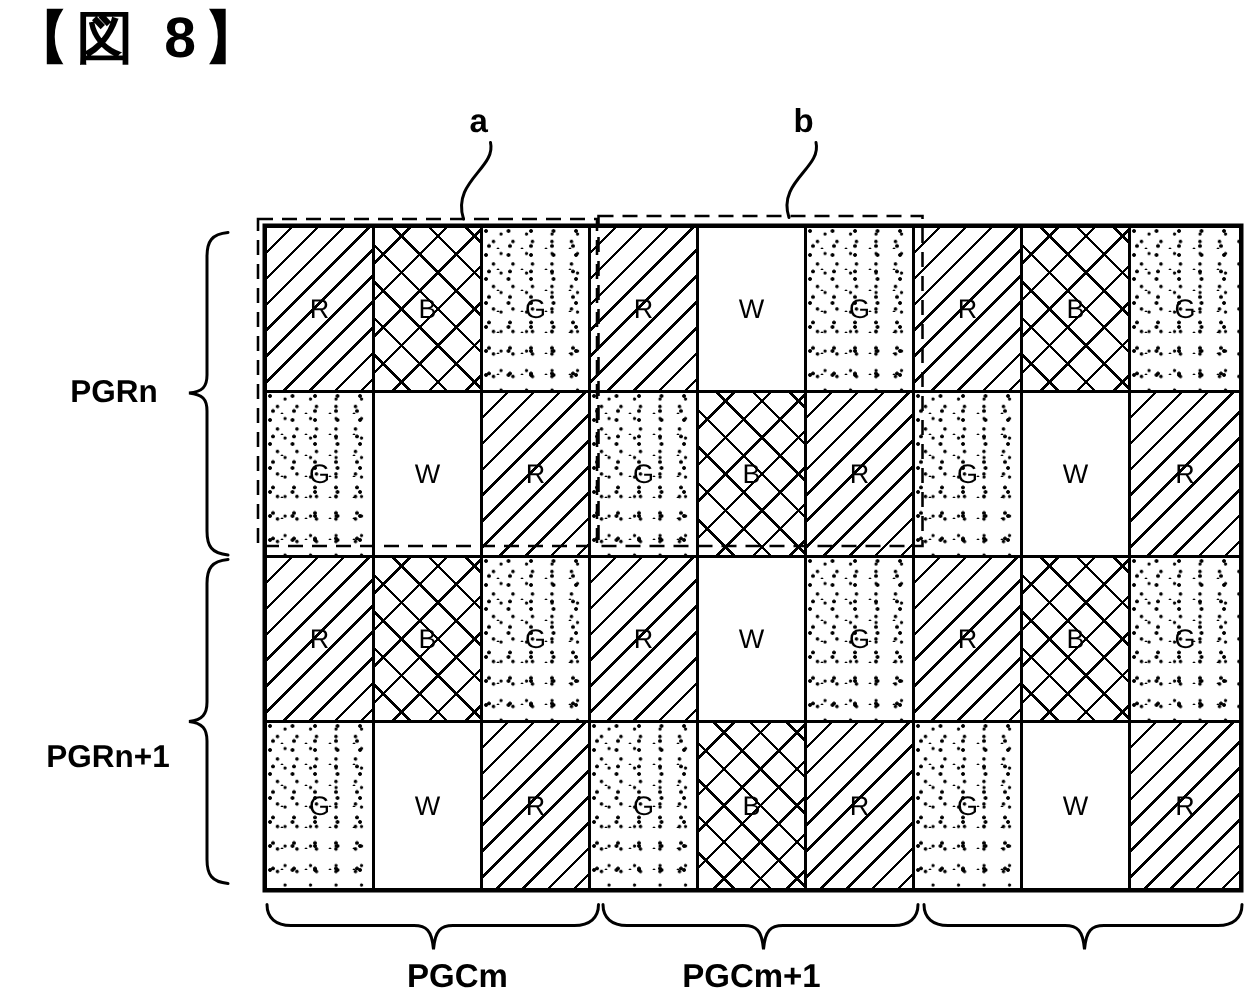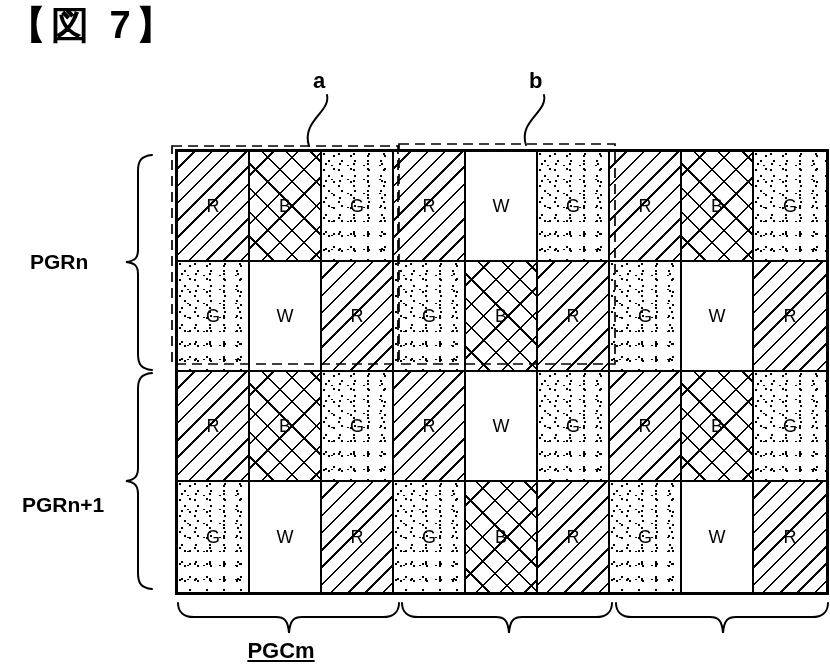--- a/index.html
+++ b/index.html
@@ -45,46 +45,47 @@
       radial-gradient(circle at 12px 4px, #000 0.8px, transparent 1.3px),
       radial-gradient(circle at 4px 12px, #000 1.0px, transparent 1.5px),
       radial-gradient(circle at 10px 14px,#000 0.7px, transparent 1.2px);
     background-size: 15px 16px, 13px 15px, 17px 13px, 14px 17px, 16px 14px;
   }
   .pat-W { background:#fff; }
   
   .ab-label { position:absolute; font-size:22px; font-weight:bold; }
   .label-a { left:313px; top:68px; }
   .label-b { left:529px; top:68px; }
-  .row-label { position:absolute; font-size:21px; font-weight:bold; text-align:left; }
+  .row-label { position:absolute; font-size:21px; font-weight:bold; text-align:center; }
   .label-pgrn  { left:30px; top:250px; width:92px; }
   .label-pgrn1 { left:22px; top:469px; width:100px;margin-top:24px; }
   .col-label { position:absolute; font-size:22px; font-weight:bold; text-align:center; width:130px; }
-  .label-pgcm  { left:216px; top:638px;text-decoration:underline; }
+  .label-pgcm  { left:240px; top:638px; }
   .label-pgcm1 { left:436px; top:638px; }
   .label-pgcm2 { left:658px; top:638px; }
   
   .overlay { position:absolute; left:0; top:0; width:830px; height:666px; pointer-events:none; }
   .overlay path { fill:none; stroke:#000; stroke-width:2; stroke-linecap:round; }
   .overlay rect { fill:none; stroke:#000; stroke-width:1.7; stroke-dasharray:10 6; }
 </style>
 </head>
 <body>
 
 <div class="page">
 
-  <div class="fig-title">【図 7】</div>
+  <div class="fig-title">【図 8】</div>
 
   <div class="ab-label label-a">a</div>
   <div class="ab-label label-b">b</div>
 
   <div class="row-label label-pgrn">PGRn</div>
   <div class="row-label label-pgrn1">PGRn+1</div>
 
   <div class="col-label label-pgcm">PGCm</div>
+  <div class="col-label label-pgcm1">PGCm+1</div>
 
   <div class="pixel-grid" id="pixel-grid">
       <div class="cell pat-R">
         <span class="cell-letter">R</span>
       </div>
       <div class="cell pat-B">
         <span class="cell-letter">B</span>
       </div>
       <div class="cell pat-G">
         <span class="cell-letter">G</span>

